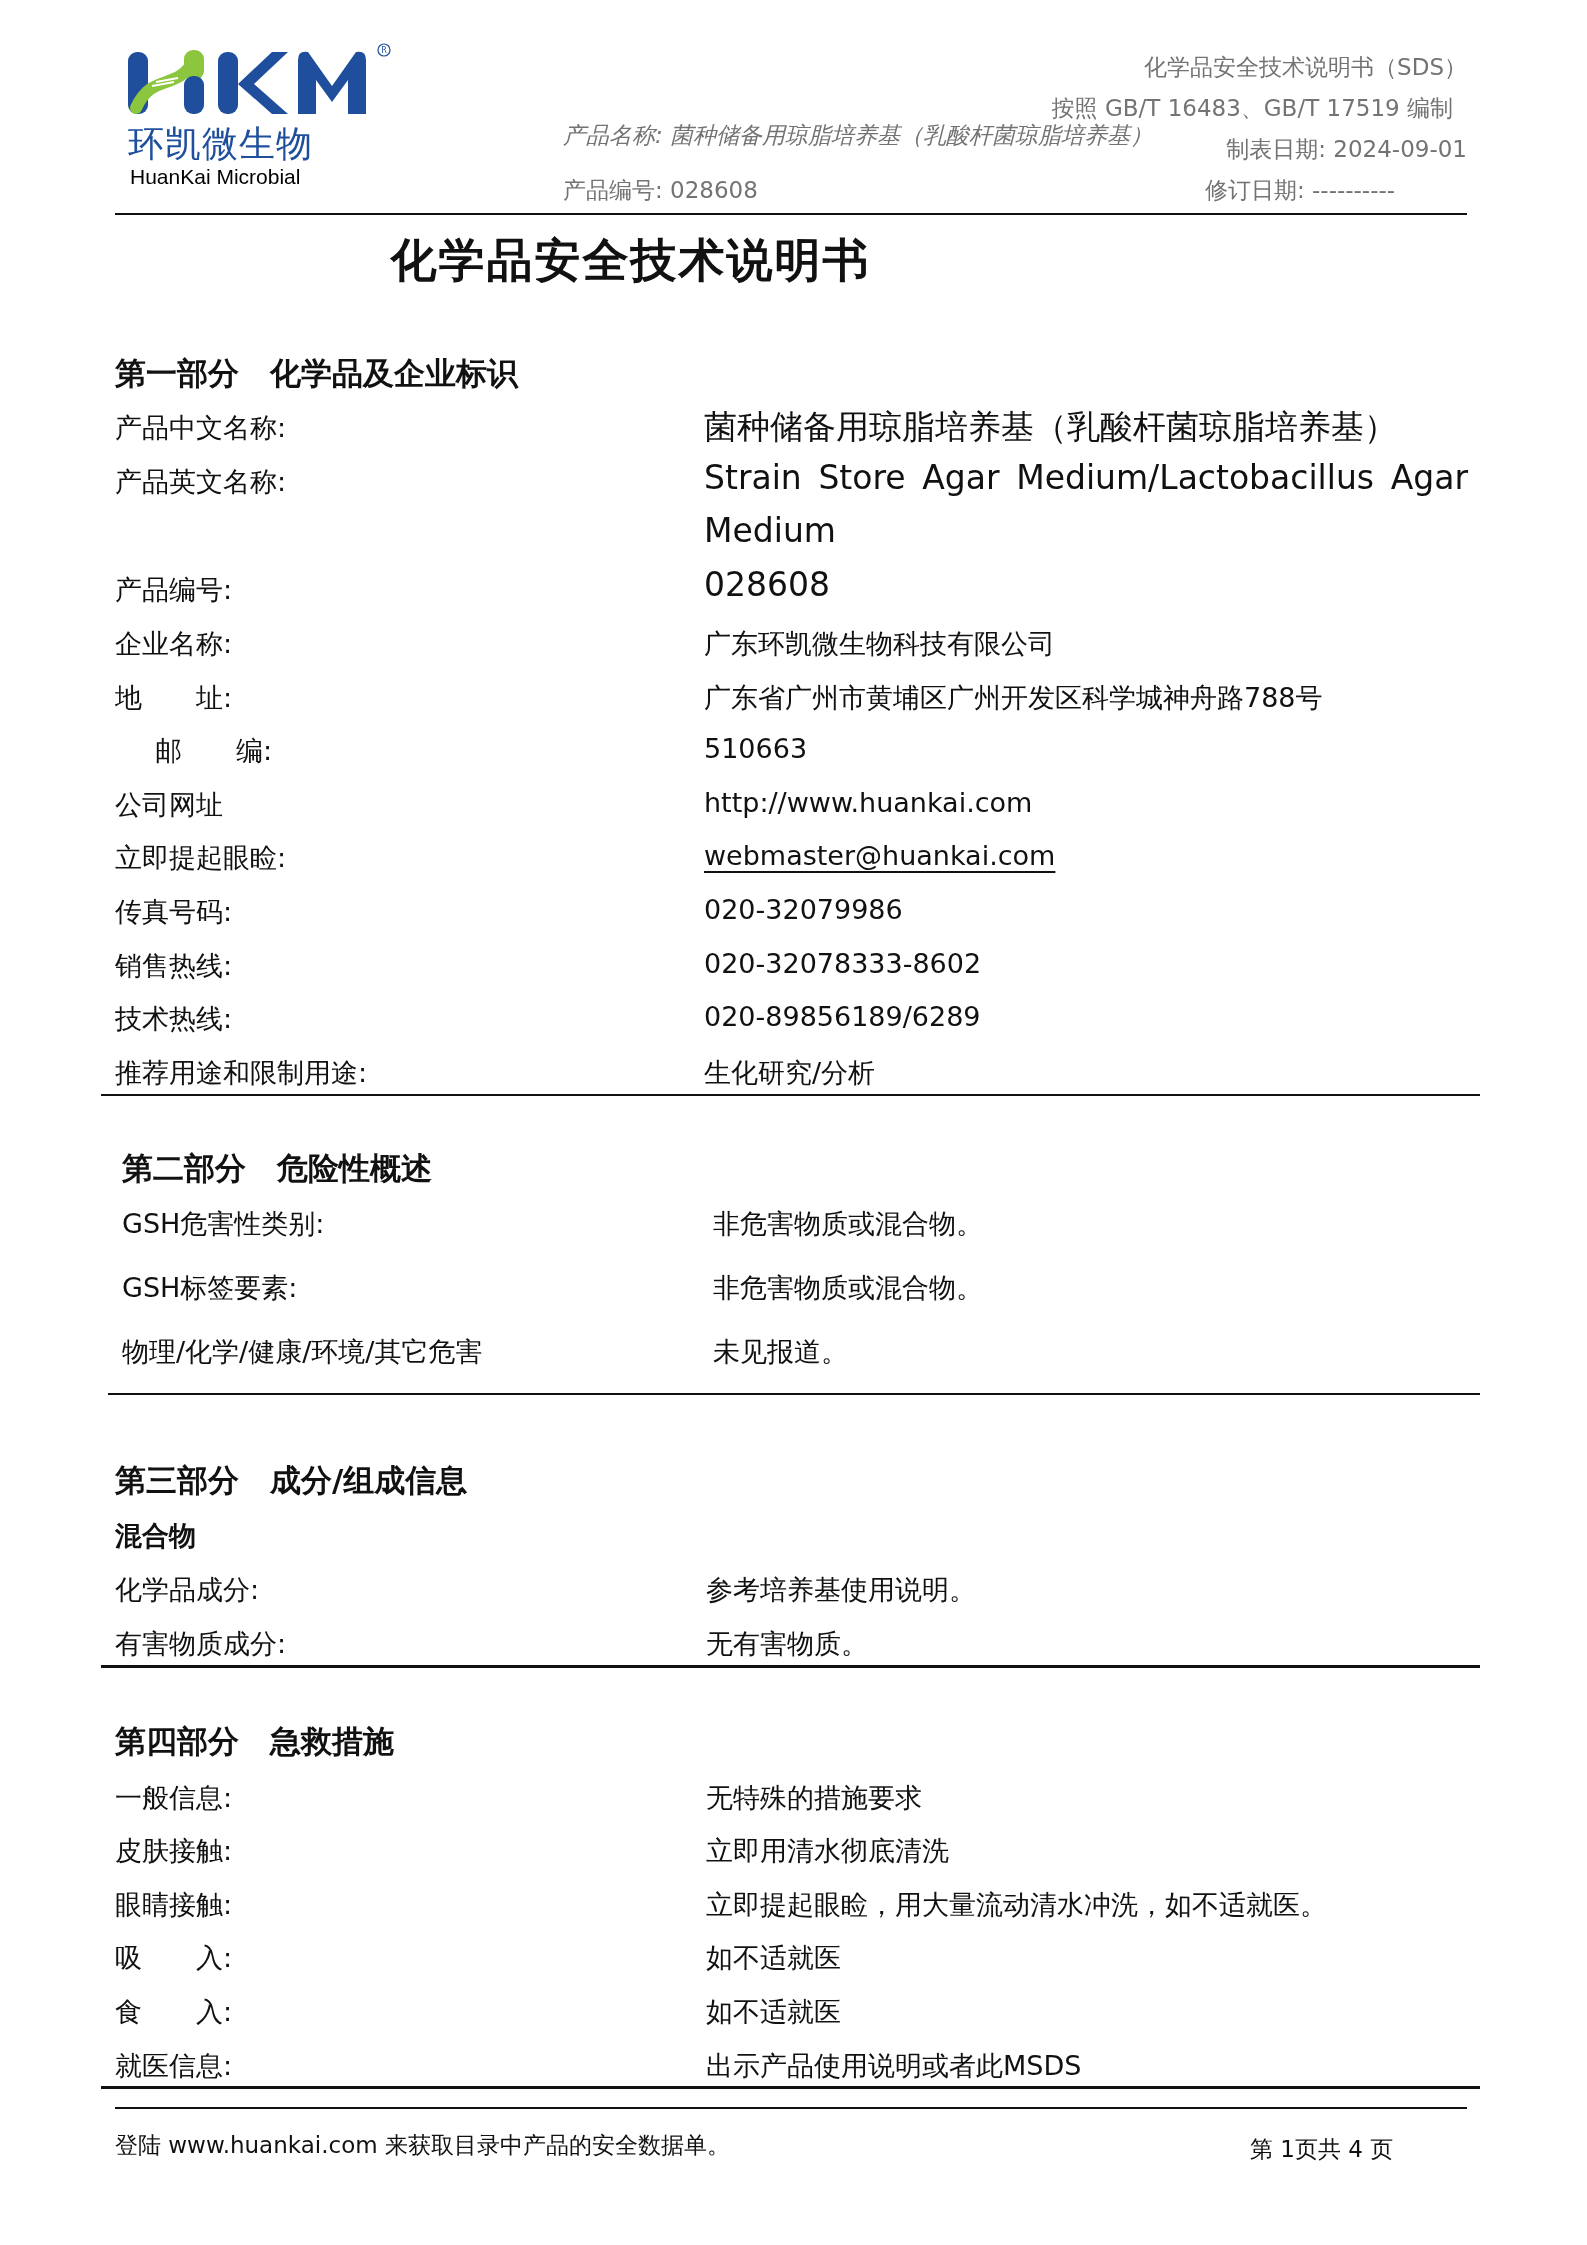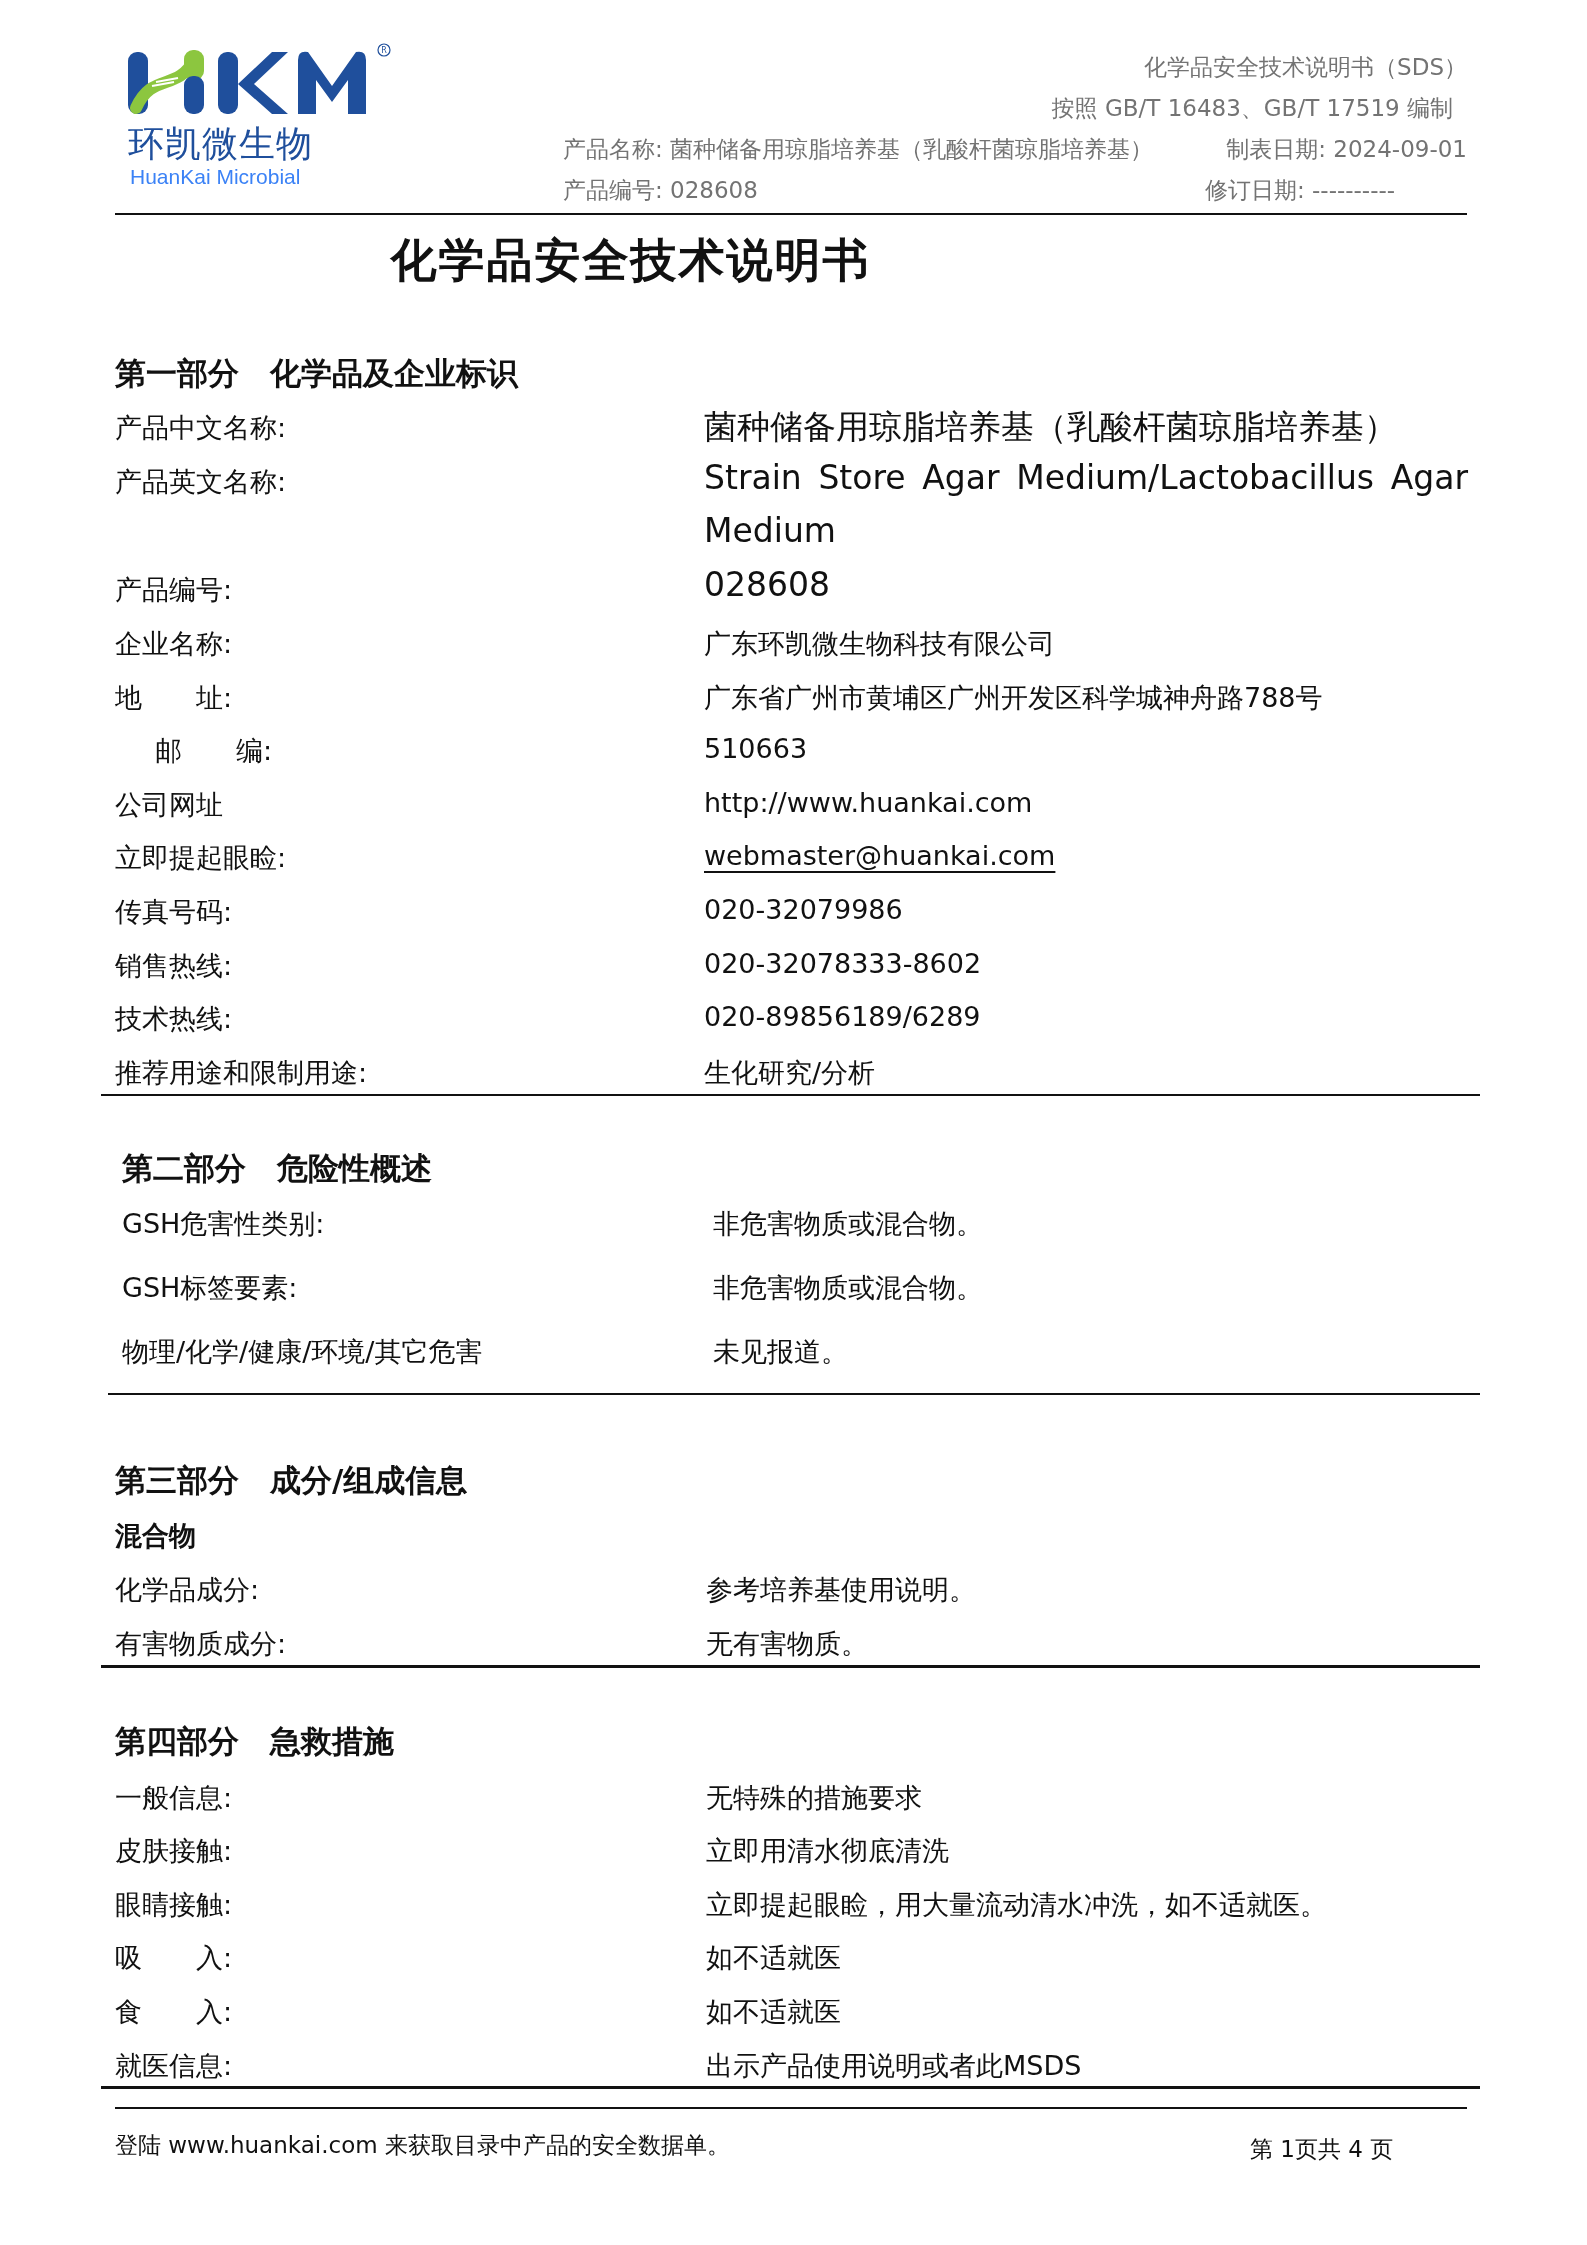--- a/index.html
+++ b/index.html
@@ -14,21 +14,21 @@
 
     
     .logo { position: absolute; left: 122px; top: 42px; width: 280px; height: 150px; }
     .logo svg { position: absolute; left: 0; top: 0; }
     .logo .cn {
       position: absolute; left: 6px; top: 78px;
       font-size: 36px; font-weight: normal; color: #1f4f9c; letter-spacing: 1px;
     }
     .logo .en {
       position: absolute; left: 8px; top: 123px;
-      font-size: 21px; color: #3b82f6; font-family: "Liberation Sans", sans-serif;
+      font-size: 21px; color: #000000; font-family: "Liberation Sans", sans-serif;
     }
 
     
     .hdr { font-size: 23px; color: #737373; }
     .rule { position: absolute; background: #111; }
 
     
     .doc-title {
       position: absolute; left: 0; width: 1261px; top: 230px; text-align: center;
       font-size: 46px; font-weight: bold; letter-spacing: 2px;
@@ -71,21 +71,21 @@
     <circle cx="262" cy="8" r="6" fill="none" stroke="#1f4f9c" stroke-width="1.2"></circle>
     <text x="262" y="11" font-size="8" text-anchor="middle" fill="#1f4f9c" font-family="DejaVu Sans, sans-serif">R</text>
   </svg>
   <div class="cn">环凯微生物</div>
   <div class="en">HuanKai Microbial</div>
 </div>
 
 <div class="abs hdr" style="right:120px; top:52px;">化学品安全技术说明书（SDS）</div>
 <div class="abs hdr" style="right:134px; top:93px;">按照 GB/T 16483、GB/T 17519  编制</div>
 
-<div class="abs hdr" style="left:563px; top:134px;">
+<div class="abs hdr" style="left:563px; top:120px;font-style:italic;">
   <span>产品名称:</span>
   <span>菌种储备用琼脂培养基（乳酸杆菌琼脂培养基）</span>
 </div>
 <div class="abs hdr" style="right:120px; top:134px;">
   <span>制表日期:</span>
   <span>2024-09-01</span>
 </div>
 
 <div class="abs hdr" style="left:563px; top:175px;">
   <span>产品编号:</span>

